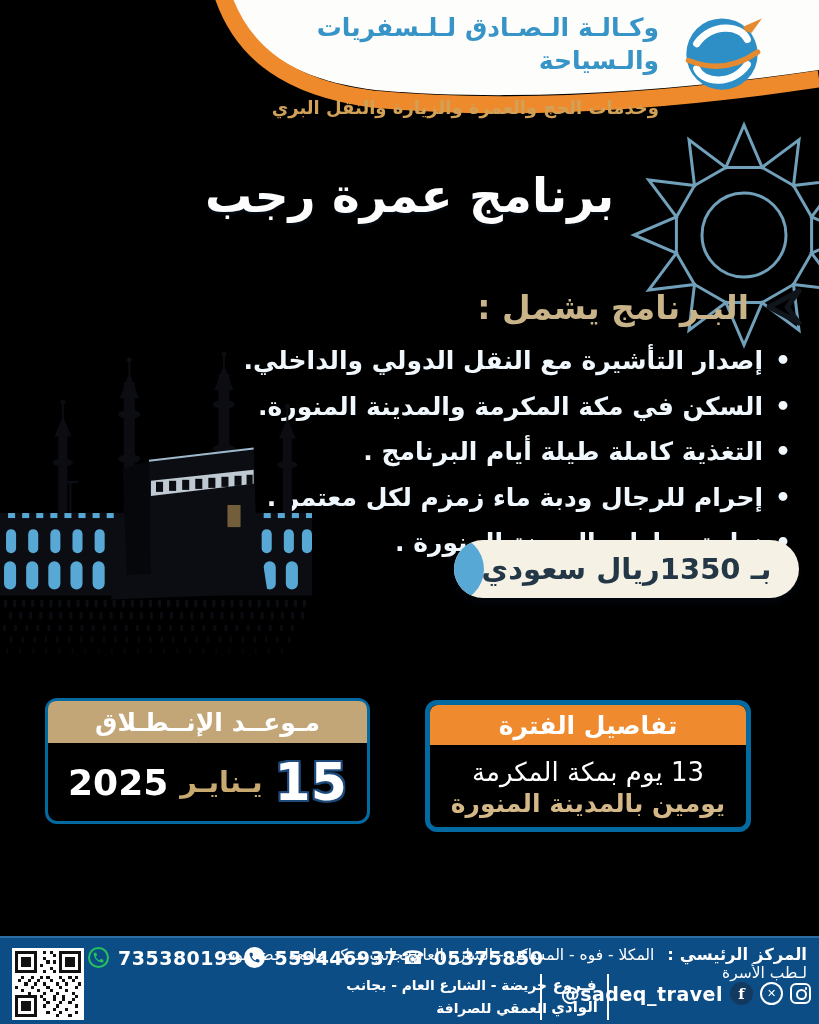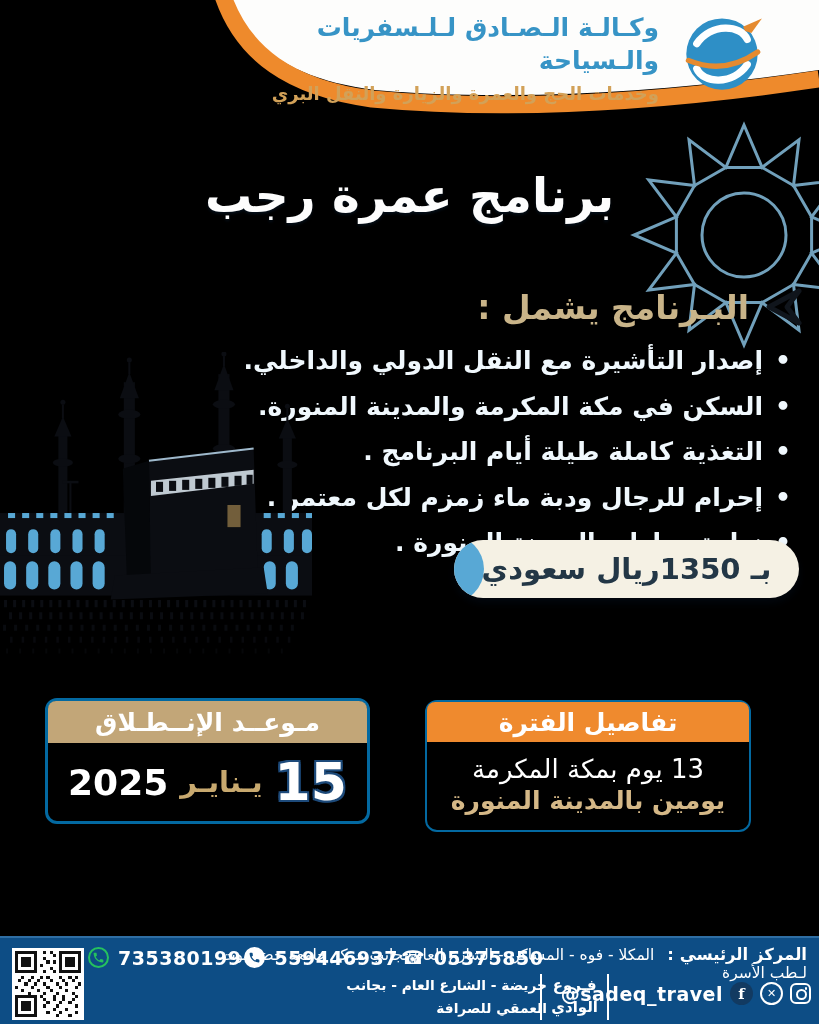--- a/index.html
+++ b/index.html
@@ -7,21 +7,21 @@
     position:relative;width:819px;height:1024px;margin:0 auto;
     background:#000000;overflow:hidden;
     font-family:"DejaVu Sans","Liberation Sans",sans-serif;
   }
   
   .header-shape{position:absolute;top:0;left:0;width:819px;height:140px;}
   .header-text{
     position:absolute;top:12px;right:160px;width:470px;text-align:right;direction:rtl;
   }
   .agency-name{font-size:25px;font-weight:bold;color:#3794c6;letter-spacing:.5px;line-height:1.3;}
-  .agency-tagline{font-size:18px;font-weight:bold;color:#d2a158;margin-top:6px;}
+  .agency-tagline{font-size:18px;font-weight:bold;color:#d2a158;margin-top:20px;}
   .logo{position:absolute;top:10px;right:55px;width:84px;height:84px;}
   
   .rosette{position:absolute;top:75px;right:-85px;width:320px;height:320px;opacity:.8;}
   
   .title{
     position:absolute;top:168px;left:0;width:100%;text-align:center;
     font-size:47px;font-weight:bold;color:#fdfdfd;letter-spacing:1px;direction:rtl;
     text-shadow:0 2px 3px rgba(20,60,100,.25);
   }
   
@@ -59,21 +59,21 @@
   .departure-body{
     height:78px;display:flex;align-items:center;justify-content:center;gap:12px;direction:rtl;
   }
   .dep-day{
     font-size:52px;font-weight:bold;color:#fff;line-height:1;
     text-shadow:-2px 0 #1d4a7a,2px 0 #1d4a7a,0 -2px #1d4a7a,0 2px #1d4a7a,
                 -2px -2px #1d4a7a,2px 2px #1d4a7a,-2px 2px #1d4a7a,2px -2px #1d4a7a;
   }
   .dep-month{font-size:29px;font-weight:bold;color:#c8a96f;}
   .dep-year{font-size:36px;font-weight:bold;color:#fff;}
-  .period-box{top:700px;left:425px;width:326px;height:132px;border:2px solid #0369a1;}
+  .period-box{top:700px;left:425px;width:326px;height:132px;border:5px solid #0369a1;}
   .period-box .box-header{background:#ef8a2e;height:40px;}
   .period-body{display:flex;flex-direction:column;align-items:center;justify-content:center;height:84px;direction:rtl;}
   .period-line1{font-size:26px;font-weight:normal;color:#fff;}
   .period-line2{font-size:25px;font-weight:bold;color:#d5b887;margin-top:2px;}
   
   .footer{
     position:absolute;left:0;top:936px;width:819px;height:88px;background:#0d4d85;
     border-top:2px solid #2f6ea3;box-sizing:border-box;
   }
   .footer-line1{

